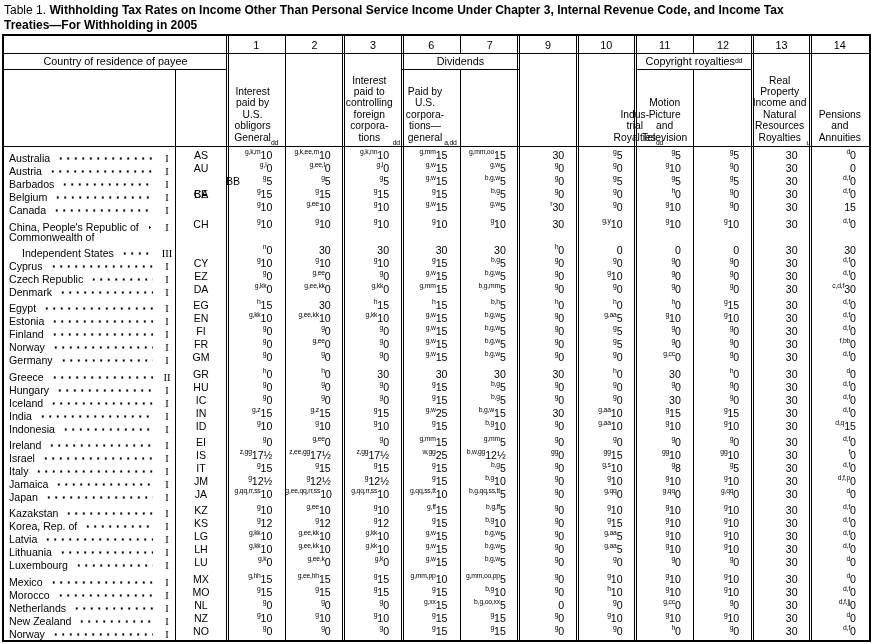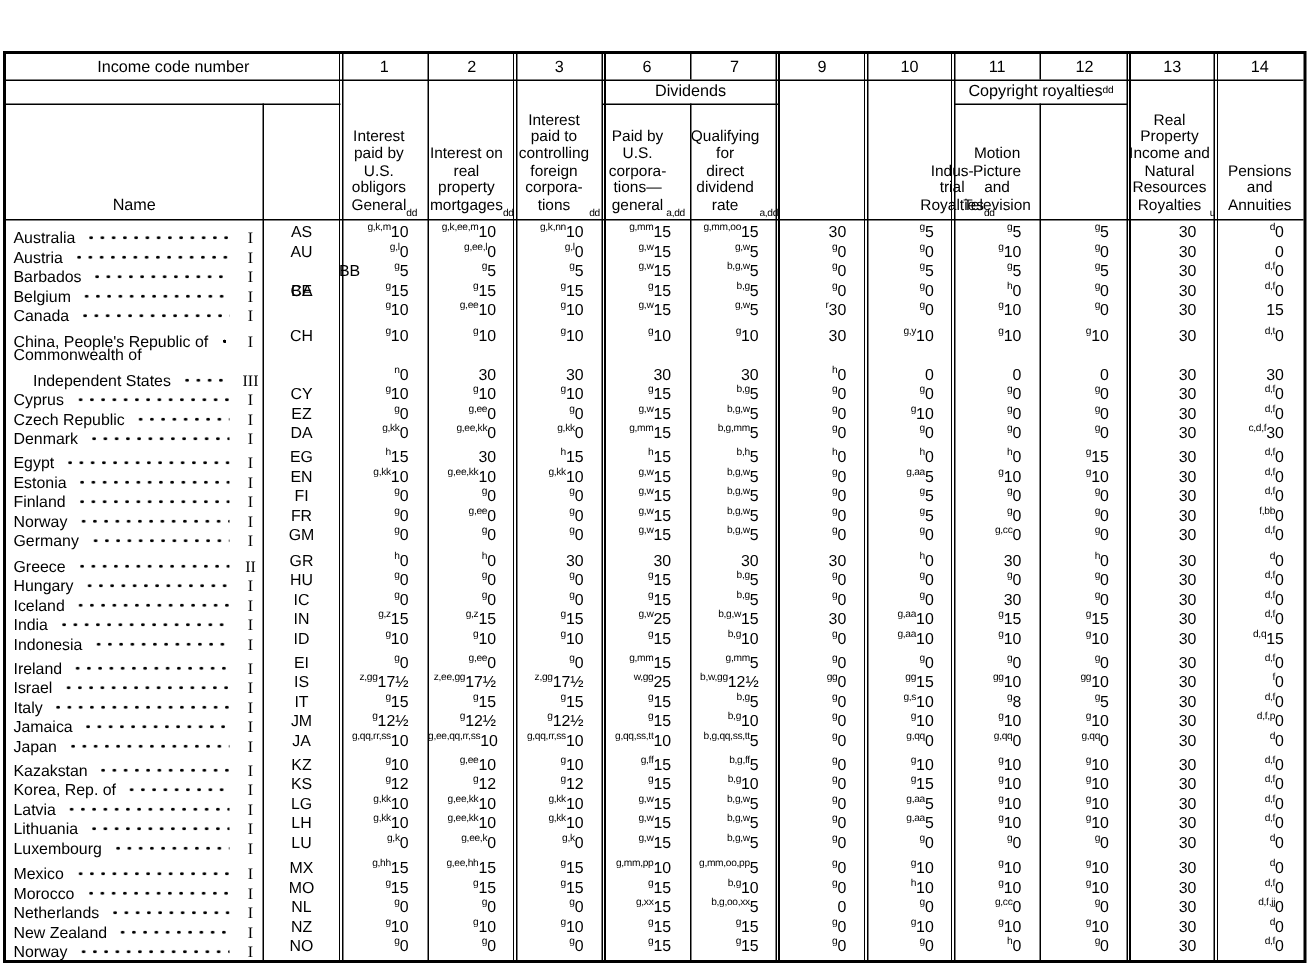--- a/index.html
+++ b/index.html
@@ -21,60 +21,61 @@
   .nline{display:flex;align-items:baseline;font-size:10.6px;line-height:13px;white-space:nowrap;}
   .dots{flex:1;height:13px;margin:0 6px 0 7px;background-image:radial-gradient(circle,#000 1px,rgba(0,0,0,0) 1.25px);
         background-size:7.5px 3px;background-repeat:repeat-x;background-position:0 8px;}
   .roman{width:16px;flex:none;text-align:center;font-family:"Liberation Serif",serif;font-size:10.6px;}
   .ccode{font-size:10.6px;line-height:13px;text-align:center;}
 </style>
 </head>
 <body>
 
 <div class="page">
+  <div class="title">
+    <div class="tline"><span>Table 1.</span>&nbsp;<span class="t-bold">Withholding Tax Rates on Income Other Than Personal Service Income Under Chapter 3, Internal Revenue Code, and Income Tax</span></div>
+    <div class="tline t-bold">Treaties—For Withholding in 2005</div>
+  </div>
   <div class="tbl">
       <div class="vline vdouble" style="left: 221.5px; top: 0px; width: 3px; height: 604px;"></div>
       <div class="vline" style="left: 280.864px; top: 0px; width: 1px; height: 604px;"></div>
       <div class="vline vdouble" style="left: 338.227px; top: 0px; width: 3px; height: 604px;"></div>
       <div class="vline vdouble" style="left: 396.591px; top: 0px; width: 3px; height: 604px;"></div>
       <div class="vline" style="left: 455.955px; top: 0px; width: 1px; height: 17px;"></div>
       <div class="vline" style="left: 455.955px; top: 33px; width: 1px; height: 571px;"></div>
       <div class="vline vdouble" style="left: 513.318px; top: 0px; width: 3px; height: 604px;"></div>
       <div class="vline vdouble" style="left: 571.682px; top: 0px; width: 3px; height: 604px;"></div>
       <div class="vline vdouble" style="left: 630.045px; top: 0px; width: 3px; height: 604px;"></div>
       <div class="vline" style="left: 689.409px; top: 0px; width: 1px; height: 17px;"></div>
       <div class="vline" style="left: 689.409px; top: 33px; width: 1px; height: 571px;"></div>
       <div class="vline vdouble" style="left: 746.773px; top: 0px; width: 3px; height: 604px;"></div>
       <div class="vline vdouble" style="left: 805.136px; top: 0px; width: 3px; height: 604px;"></div>
       <div class="vline" style="left: 170.5px; top: 33px; width: 1px; height: 571px;"></div>
       <div class="hline" style="left: 0px; top: 17px; width: 865px; height: 1px;"></div>
       <div class="hline" style="left: 0px; top: 33px; width: 223px; height: 1px;"></div>
       <div class="hline" style="left: 398.091px; top: 33px; width: 116.727px; height: 1px;"></div>
       <div class="hline" style="left: 631.545px; top: 33px; width: 116.727px; height: 1px;"></div>
       <div class="hline" style="left: 0px; top: 110px; width: 865px; height: 1.4px;"></div>
-      <div class="abs hnum hlab" style="left: 0px; top: 0px; width: 223px; height: 17px;">Income code number</div>
       <div class="abs hnum" style="left: 223px; top: 0px; width: 58.3636px; height: 17px;">1</div>
       <div class="abs hnum" style="left: 281.364px; top: 0px; width: 58.3636px; height: 17px;">2</div>
       <div class="abs hnum" style="left: 339.727px; top: 0px; width: 58.3636px; height: 17px;">3</div>
       <div class="abs hnum" style="left: 398.091px; top: 0px; width: 58.3636px; height: 17px;">6</div>
       <div class="abs hnum" style="left: 456.455px; top: 0px; width: 58.3636px; height: 17px;">7</div>
       <div class="abs hnum" style="left: 514.818px; top: 0px; width: 58.3636px; height: 17px;">9</div>
       <div class="abs hnum" style="left: 573.182px; top: 0px; width: 58.3636px; height: 17px;">10</div>
       <div class="abs hnum" style="left: 631.545px; top: 0px; width: 58.3636px; height: 17px;">11</div>
       <div class="abs hnum" style="left: 689.909px; top: 0px; width: 58.3636px; height: 17px;">12</div>
       <div class="abs hnum" style="left: 748.273px; top: 0px; width: 58.3636px; height: 17px;">13</div>
       <div class="abs hnum" style="left: 806.636px; top: 0px; width: 58.3636px; height: 17px;">14</div>
+      <div class="abs hlab" style="left: 0px; top: 17px; width: 223px; height: 16px;">Country of residence of payee</div>
       <div class="abs hlab" style="left: 398.091px; top: 17px; width: 116.727px; height: 16px;">Dividends</div>
       <div class="abs hlab" style="left: 631.545px; top: 17px; width: 116.727px; height: 16px;">Copyright royalties<sup class="fn">dd</sup></div>
-      <div class="abs blab" style="left: 0px; top: 33px; width: 171px; height: 77px;">Name</div>
       <div class="abs hcell" style="left: 223px; top: 33px; width: 58.3636px; height: 77px;">Interest<br>paid by<br>U.S.<br>obligors<br>General<sup class="fn">dd</sup></div>
-      <div class="abs hcell" style="left: 281.364px; top: 33px; width: 58.3636px; height: 77px;">Interest on<br>real<br>property<br>mortgages<sup class="fn">dd</sup></div>
       <div class="abs hcell" style="left: 339.727px; top: 33px; width: 58.3636px; height: 77px;">Interest<br>paid to<br>controlling<br>foreign<br>corpora-<br>tions<sup class="fn">dd</sup></div>
       <div class="abs hcell" style="left: 398.091px; top: 33px; width: 58.3636px; height: 77px;">Paid by<br>U.S.<br>corpora-<br>tions—<br>general<sup class="fn">a,dd</sup></div>
-      <div class="abs hcell" style="left: 456.455px; top: 33px; width: 58.3636px; height: 77px;">Qualifying<br>for<br>direct<br>dividend<br>rate<sup class="fn">a,dd</sup></div>
       <div class="abs hcell" style="left: 573.182px; top: 33px; width: 58.3636px; height: 77px; margin-left: 32px;">Indus-<br>trial<br>Royalties<sup class="fn">dd</sup></div>
       <div class="abs hcell" style="left: 631.545px; top: 33px; width: 58.3636px; height: 77px;">Motion<br>Picture<br>and<br>Television</div>
       <div class="abs hcell" style="left: 748.273px; top: 33px; width: 58.3636px; height: 77px;">Real<br>Property<br>Income and<br>Natural<br>Resources<br>Royalties<sup class="fn">u</sup></div>
       <div class="abs hcell" style="left: 806.636px; top: 33px; width: 58.3636px; height: 77px;">Pensions<br>and<br>Annuities</div>
       <div class="abs " style="left: 0px; top: 113.4px; width: 865px; height: 13px;"></div>
       <div class="abs nline" style="left: 5px; top: 113.4px; width: 166px; height: 13px;">
         <span>Australia</span>
         <span class="dots"></span>
         <span class="roman">I</span>
       </div>

